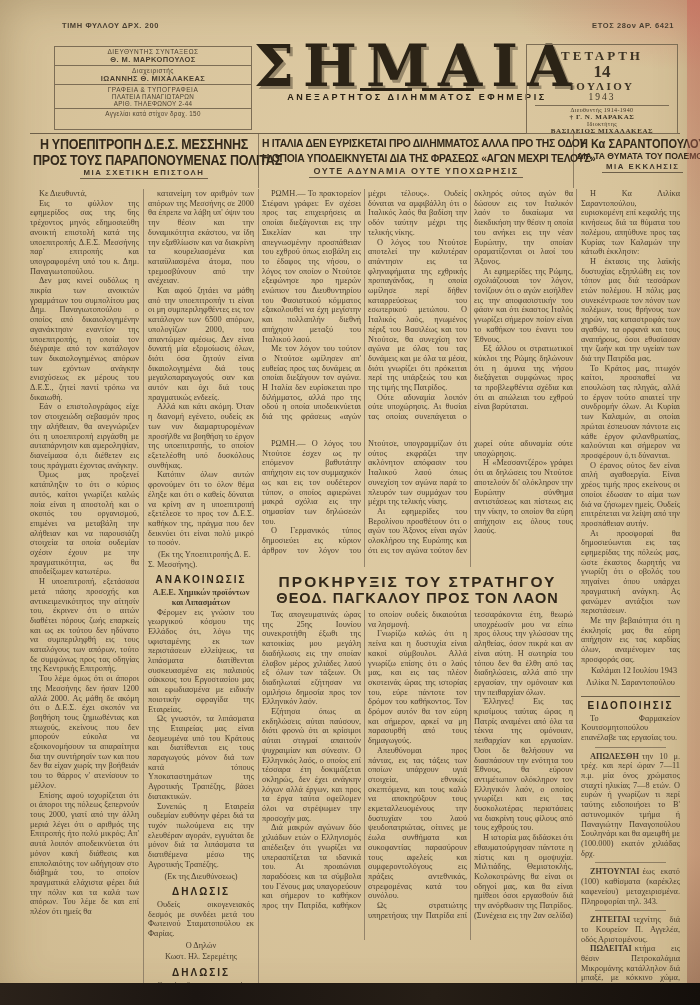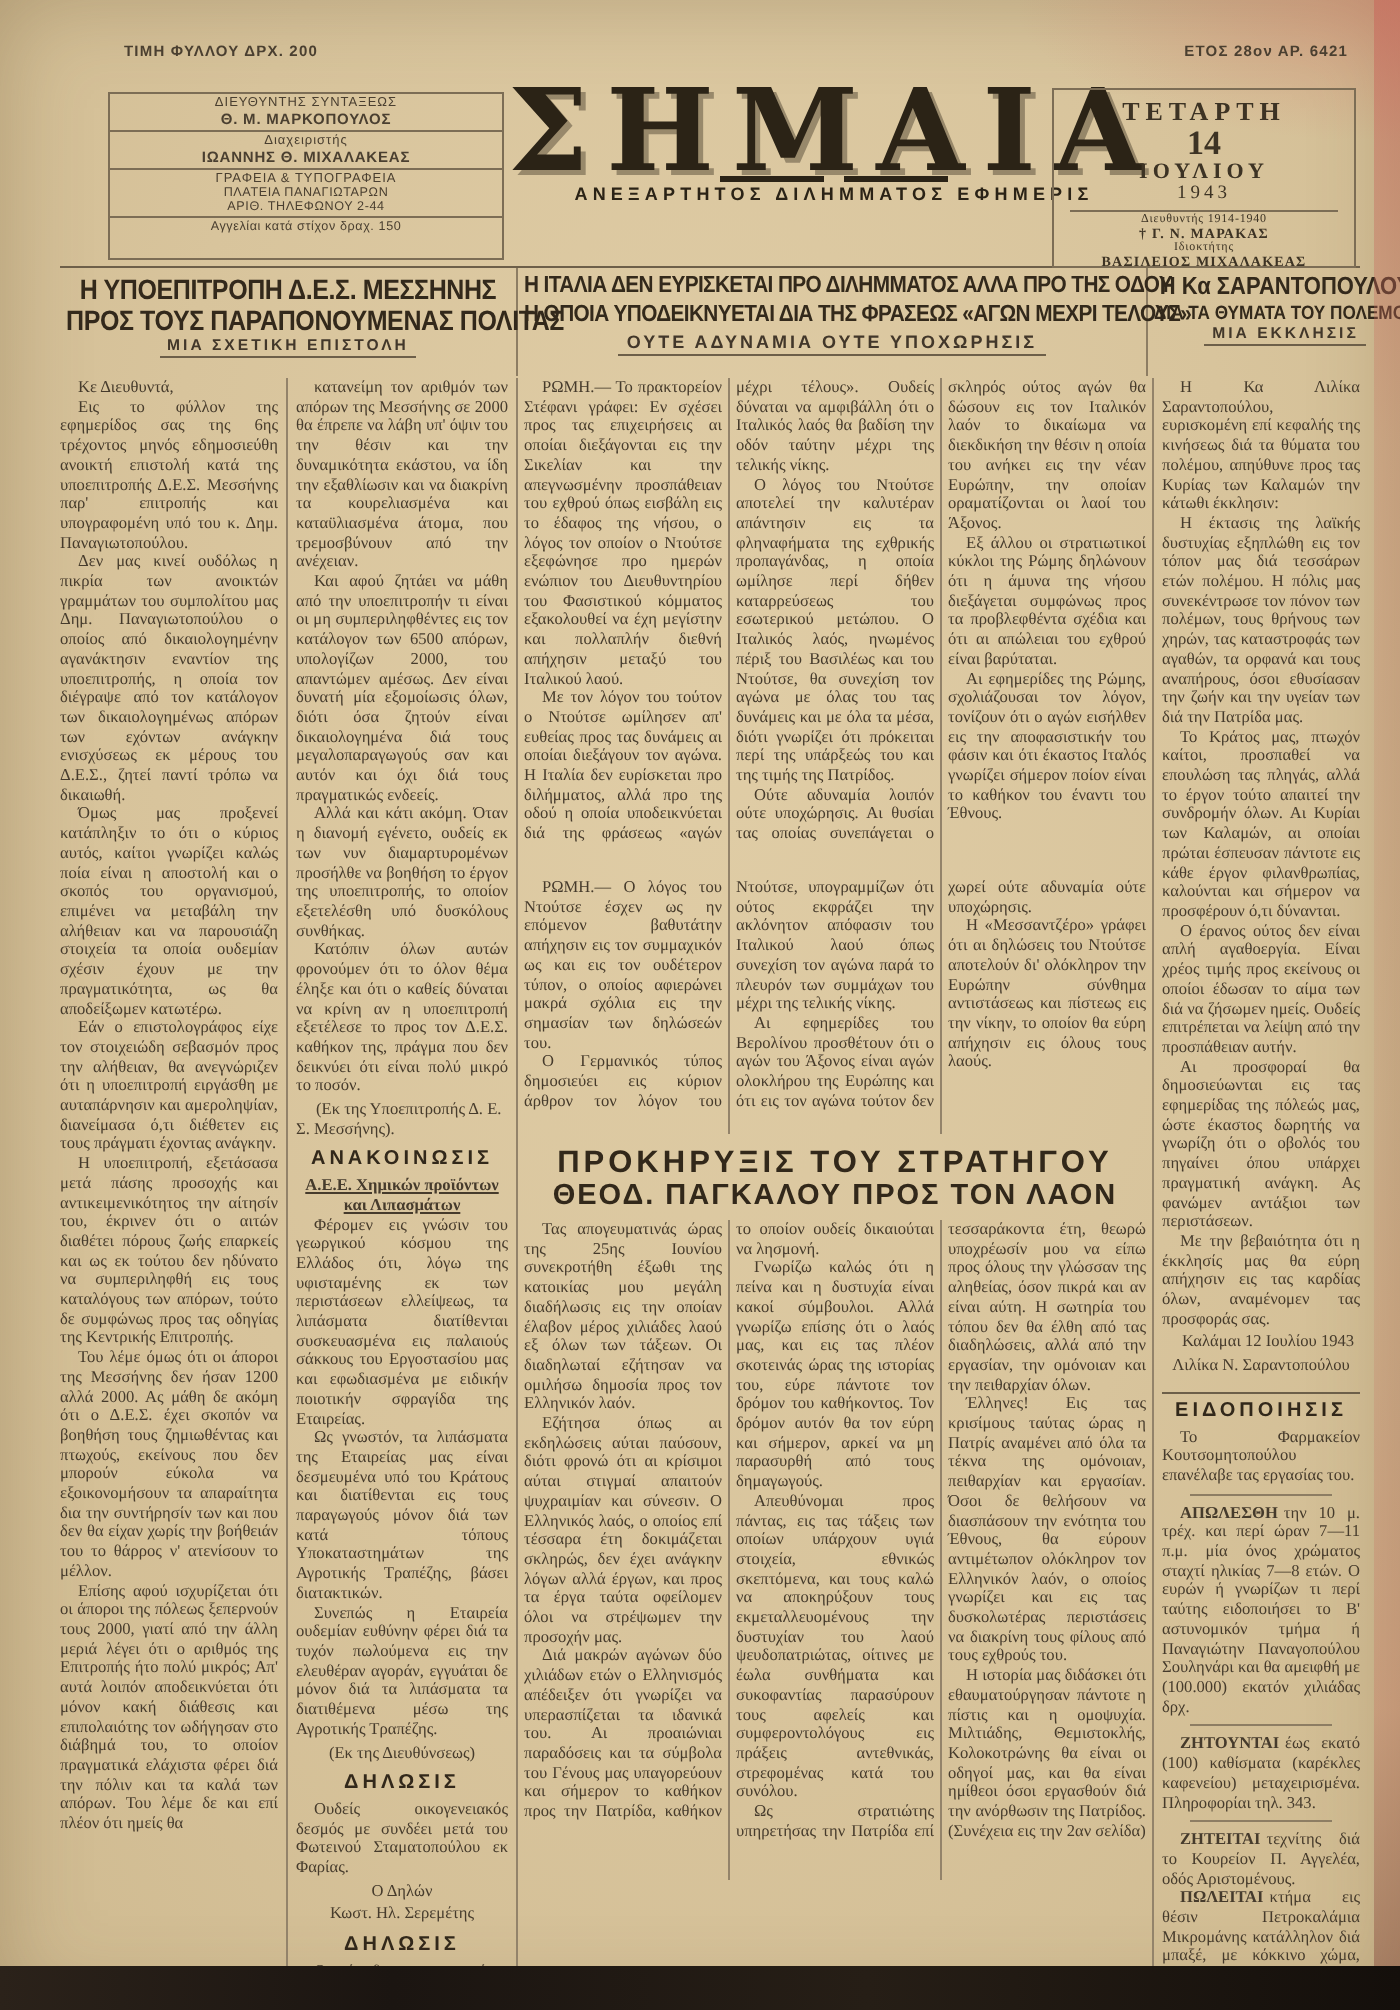--- a/index.html
+++ b/index.html
@@ -79,21 +79,21 @@
   .sec{text-align:center; font-family:"Liberation Sans",sans-serif; font-weight:bold; color:#32281a; padding:6px 0 4px;}
   .sec .l1{display:block; font-size:13.5px; line-height:15px; letter-spacing:1.5px;}
   .sec .l2{display:block; font-size:12.5px; line-height:14px; letter-spacing:.6px;}
   .sec-big .l1{font-size:15.5px; letter-spacing:2px; line-height:17px;}
   .sec-big .l2{font-size:14.5px; letter-spacing:1px; line-height:16px;}
   .small-head{text-align:center; font-family:"Liberation Sans",sans-serif; font-weight:bold;
     font-size:10px; letter-spacing:2px; margin:6px 0 3px; color:#32281a;}
   .boxed{border-top:1.5px solid #6d5f49; padding-top:4px; margin-top:8px;}
   .sig{text-align:center; font-size:8.3px; margin:2px 0;}
   .sig-left{text-align:left; text-indent:10px;}
-  .subt{text-align:center; font-weight:bold; text-indent:0 !important; font-size:8.3px;text-decoration:underline;}
+  .subt{text-align:center; font-weight:bold; text-indent:0 !important; font-size:8.3px;}
   .hr-sep{border-top:1px solid #8d7d63; margin:4px 14px;}
   .classified{margin:0; text-indent:9px;}
   .classified b{margin-right:3px;}
 </style>
 </head>
 <body>
 
 <div class="page">
   <div class="corner-pink"></div>
 
@@ -168,22 +168,22 @@
     </div>
   </div>
 
   <div class="body-row">
 
     <div class="col col1">
       <div class="paras">
           <p>Κε Διευθυντά,</p>
           <p>Εις το φύλλον της εφημερίδος σας της 6ης τρέχοντος μηνός εδημοσιεύθη ανοικτή επιστολή κατά της υποεπιτροπής Δ.Ε.Σ. Μεσσήνης παρ' επιτροπής και υπογραφομένη υπό του κ. Δημ. Παναγιωτοπούλου.</p>
           <p>Δεν μας κινεί ουδόλως η πικρία των ανοικτών γραμμάτων του συμπολίτου μας Δημ. Παναγιωτοπούλου ο οποίος από δικαιολογημένην αγανάκτησιν εναντίον της υποεπιτροπής, η οποία τον διέγραψε από τον κατάλογον των δικαιολογημένως απόρων των εχόντων ανάγκην ενισχύσεως εκ μέρους του Δ.Ε.Σ., ζητεί παντί τρόπω να δικαιωθή.</p>
+          <p>Εάν ο επιστολογράφος είχε τον στοιχειώδη σεβασμόν προς την αλήθειαν, θα ανεγνώριζεν ότι η υποεπιτροπή ειργάσθη με αυταπάρνησιν και αμεροληψίαν, διανείμασα ό,τι διέθετεν εις τους πράγματι έχοντας ανάγκην.</p>
           <p>Όμως μας προξενεί κατάπληξιν το ότι ο κύριος αυτός, καίτοι γνωρίζει καλώς ποία είναι η αποστολή και ο σκοπός του οργανισμού, επιμένει να μεταβάλη την αλήθειαν και να παρουσιάζη στοιχεία τα οποία ουδεμίαν σχέσιν έχουν με την πραγματικότητα, ως θα αποδείξωμεν κατωτέρω.</p>
-          <p>Εάν ο επιστολογράφος είχε τον στοιχειώδη σεβασμόν προς την αλήθειαν, θα ανεγνώριζεν ότι η υποεπιτροπή ειργάσθη με αυταπάρνησιν και αμεροληψίαν, διανείμασα ό,τι διέθετεν εις τους πράγματι έχοντας ανάγκην.</p>
           <p>Η υποεπιτροπή, εξετάσασα μετά πάσης προσοχής και αντικειμενικότητος την αίτησίν του, έκρινεν ότι ο αιτών διαθέτει πόρους ζωής επαρκείς και ως εκ τούτου δεν ηδύνατο να συμπεριληφθή εις τους καταλόγους των απόρων, τούτο δε συμφώνως προς τας οδηγίας της Κεντρικής Επιτροπής.</p>
           <p>Του λέμε όμως ότι οι άποροι της Μεσσήνης δεν ήσαν 1200 αλλά 2000. Ας μάθη δε ακόμη ότι ο Δ.Ε.Σ. έχει σκοπόν να βοηθήση τους ζημιωθέντας και πτωχούς, εκείνους που δεν μπορούν εύκολα να εξοικονομήσουν τα απαραίτητα δια την συντήρησίν των και που δεν θα είχαν χωρίς την βοήθειάν του το θάρρος ν' ατενίσουν το μέλλον.</p>
           <p>Επίσης αφού ισχυρίζεται ότι οι άποροι της πόλεως ξεπερνούν τους 2000, γιατί από την άλλη μεριά λέγει ότι ο αριθμός της Επιτροπής ήτο πολύ μικρός; Απ' αυτά λοιπόν αποδεικνύεται ότι μόνον κακή διάθεσις και επιπολαιότης τον ωδήγησαν στο διάβημά του, το οποίον πραγματικά ελάχιστα φέρει διά την πόλιν και τα καλά των απόρων. Του λέμε δε και επί πλέον ότι ημείς θα</p>
         </div>
     </div>
 
     <div class="col col2">
       <div class="paras">
           <p>κατανείμη τον αριθμόν των απόρων της Μεσσήνης σε 2000 θα έπρεπε να λάβη υπ' όψιν του την θέσιν και την δυναμικότητα εκάστου, να ίδη την εξαθλίωσιν και να διακρίνη τα κουρελιασμένα και καταϋλιασμένα άτομα, που τρεμοσβύνουν από την ανέχειαν.</p>
           <p>Και αφού ζητάει να μάθη από την υποεπιτροπήν τι είναι οι μη συμπεριληφθέντες εις τον κατάλογον των 6500 απόρων, υπολογίζων 2000, του απαντώμεν αμέσως. Δεν είναι δυνατή μία εξομοίωσις όλων, διότι όσα ζητούν είναι δικαιολογημένα διά τους μεγαλοπαραγωγούς σαν και αυτόν και όχι διά τους πραγματικώς ενδεείς.</p>
@@ -211,22 +211,22 @@
         </div>
 
     </div>
 
     <div class="mid-wrap">
       <div class="flow3 fA">
           <p>ΡΩΜΗ.— Το πρακτορείον Στέφανι γράφει: Εν σχέσει προς τας επιχειρήσεις αι οποίαι διεξάγονται εις την Σικελίαν και την απεγνωσμένην προσπάθειαν του εχθρού όπως εισβάλη εις το έδαφος της νήσου, ο λόγος τον οποίον ο Ντούτσε εξεφώνησε προ ημερών ενώπιον του Διευθυντηρίου του Φασιστικού κόμματος εξακολουθεί να έχη μεγίστην και πολλαπλήν διεθνή απήχησιν μεταξύ του Ιταλικού λαού.</p>
           <p>Με τον λόγον του τούτον ο Ντούτσε ωμίλησεν απ' ευθείας προς τας δυνάμεις αι οποίαι διεξάγουν τον αγώνα. Η Ιταλία δεν ευρίσκεται προ διλήμματος, αλλά προ της οδού η οποία υποδεικνύεται διά της φράσεως «αγών μέχρι τέλους». Ουδείς δύναται να αμφιβάλλη ότι ο Ιταλικός λαός θα βαδίση την οδόν ταύτην μέχρι της τελικής νίκης.</p>
           <p>Ο λόγος του Ντούτσε αποτελεί την καλυτέραν απάντησιν εις τα φληναφήματα της εχθρικής προπαγάνδας, η οποία ωμίλησε περί δήθεν καταρρεύσεως του εσωτερικού μετώπου. Ο Ιταλικός λαός, ηνωμένος πέριξ του Βασιλέως και του Ντούτσε, θα συνεχίση τον αγώνα με όλας του τας δυνάμεις και με όλα τα μέσα, διότι γνωρίζει ότι πρόκειται περί της υπάρξεώς του και της τιμής της Πατρίδος.</p>
           <p>Ούτε αδυναμία λοιπόν ούτε υποχώρησις. Αι θυσίαι τας οποίας συνεπάγεται ο σκληρός ούτος αγών θα δώσουν εις τον Ιταλικόν λαόν το δικαίωμα να διεκδικήση την θέσιν η οποία του ανήκει εις την νέαν Ευρώπην, την οποίαν οραματίζονται οι λαοί του Άξονος.</p>
+          <p>Αι εφημερίδες της Ρώμης, σχολιάζουσαι τον λόγον, τονίζουν ότι ο αγών εισήλθεν εις την αποφασιστικήν του φάσιν και ότι έκαστος Ιταλός γνωρίζει σήμερον ποίον είναι το καθήκον του έναντι του Έθνους.</p>
           <p>Εξ άλλου οι στρατιωτικοί κύκλοι της Ρώμης δηλώνουν ότι η άμυνα της νήσου διεξάγεται συμφώνως προς τα προβλεφθέντα σχέδια και ότι αι απώλειαι του εχθρού είναι βαρύταται.</p>
-          <p>Αι εφημερίδες της Ρώμης, σχολιάζουσαι τον λόγον, τονίζουν ότι ο αγών εισήλθεν εις την αποφασιστικήν του φάσιν και ότι έκαστος Ιταλός γνωρίζει σήμερον ποίον είναι το καθήκον του έναντι του Έθνους.</p>
         </div>
       <div class="flow3 fB">
           <p>ΡΩΜΗ.— Ο λόγος του Ντούτσε έσχεν ως ην επόμενον βαθυτάτην απήχησιν εις τον συμμαχικόν ως και εις τον ουδέτερον τύπον, ο οποίος αφιερώνει μακρά σχόλια εις την σημασίαν των δηλώσεών του.</p>
           <p>Ο Γερμανικός τύπος δημοσιεύει εις κύριον άρθρον τον λόγον του Ντούτσε, υπογραμμίζων ότι ούτος εκφράζει την ακλόνητον απόφασιν του Ιταλικού λαού όπως συνεχίση τον αγώνα παρά το πλευρόν των συμμάχων του μέχρι της τελικής νίκης.</p>
           <p>Αι εφημερίδες του Βερολίνου προσθέτουν ότι ο αγών του Άξονος είναι αγών ολοκλήρου της Ευρώπης και ότι εις τον αγώνα τούτον δεν χωρεί ούτε αδυναμία ούτε υποχώρησις.</p>
           <p>Η «Μεσσαντζέρο» γράφει ότι αι δηλώσεις του Ντούτσε αποτελούν δι' ολόκληρον την Ευρώπην σύνθημα αντιστάσεως και πίστεως εις την νίκην, το οποίον θα εύρη απήχησιν εις όλους τους λαούς.</p>
         </div>
       <h2 class="sec sec-big">
         <span class="l1">ΠΡΟΚΗΡΥΞΙΣ ΤΟΥ ΣΤΡΑΤΗΓΟΥ</span>
         <span class="l2">ΘΕΟΔ. ΠΑΓΚΑΛΟΥ ΠΡΟΣ ΤΟΝ ΛΑΟΝ</span>

